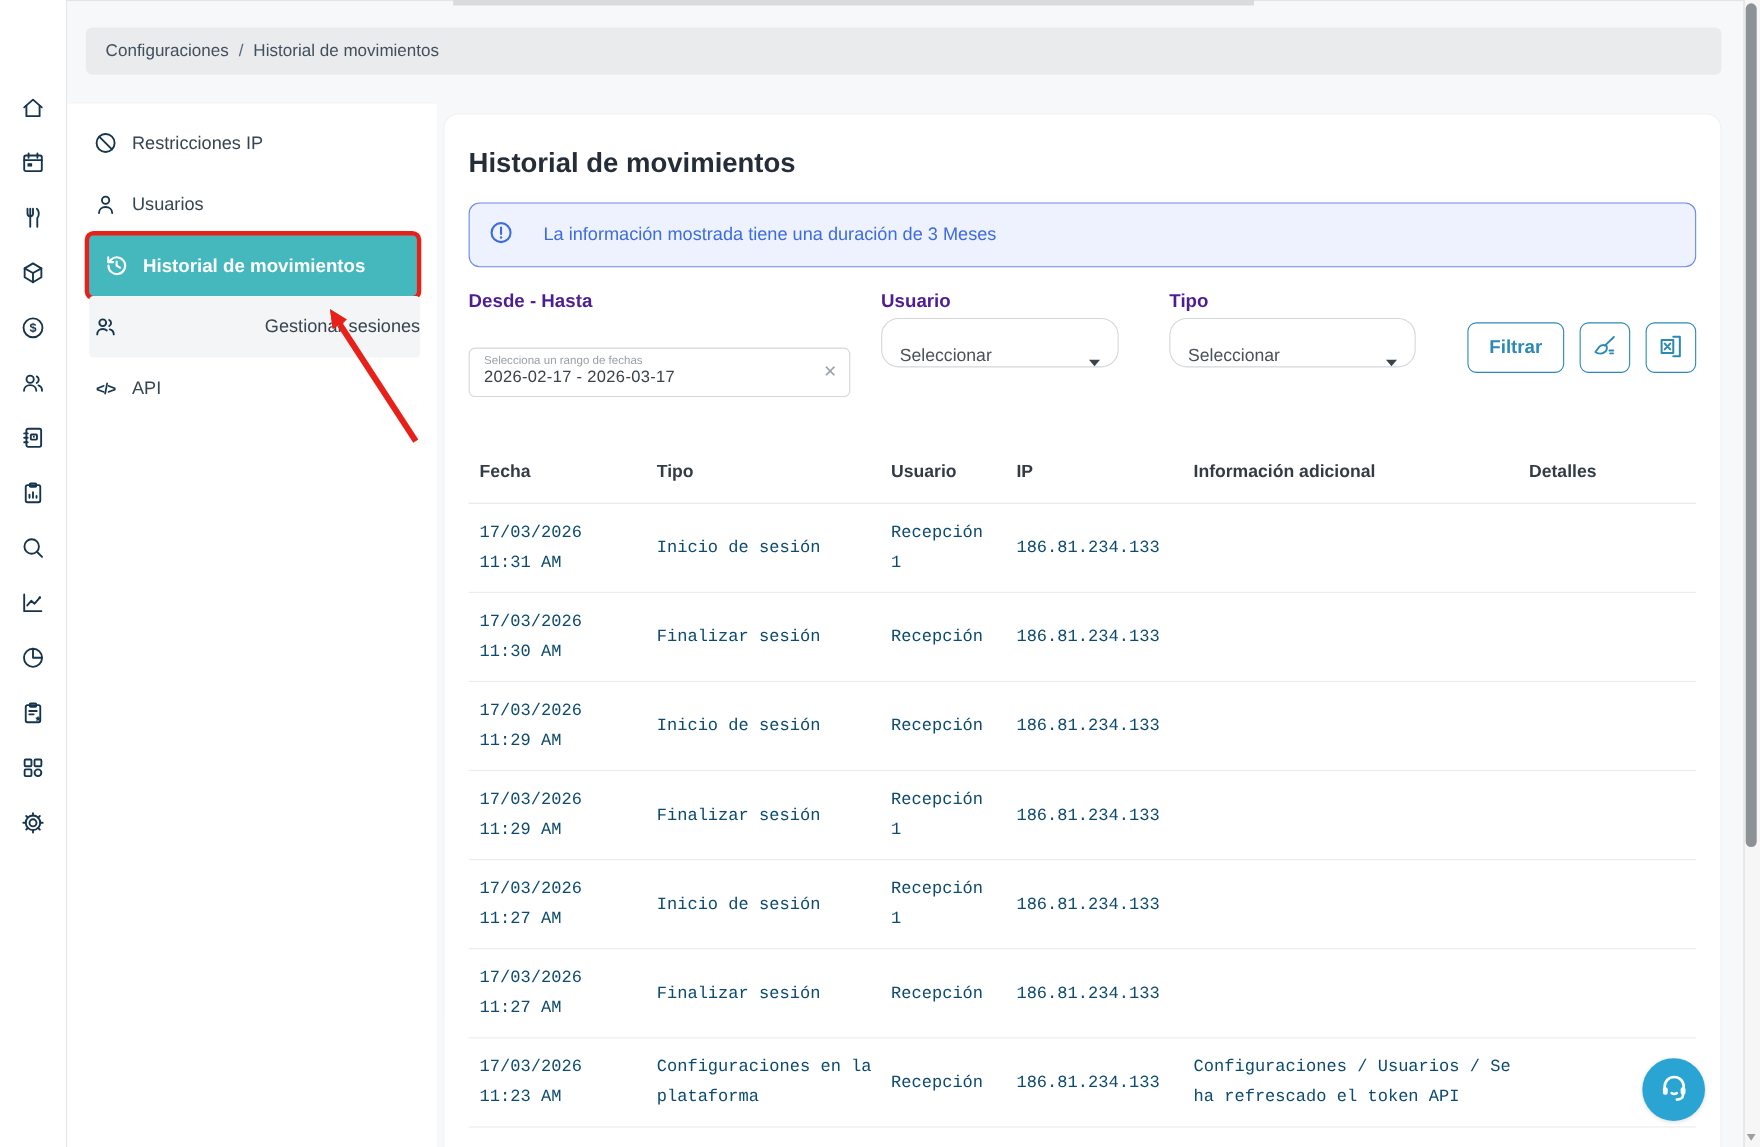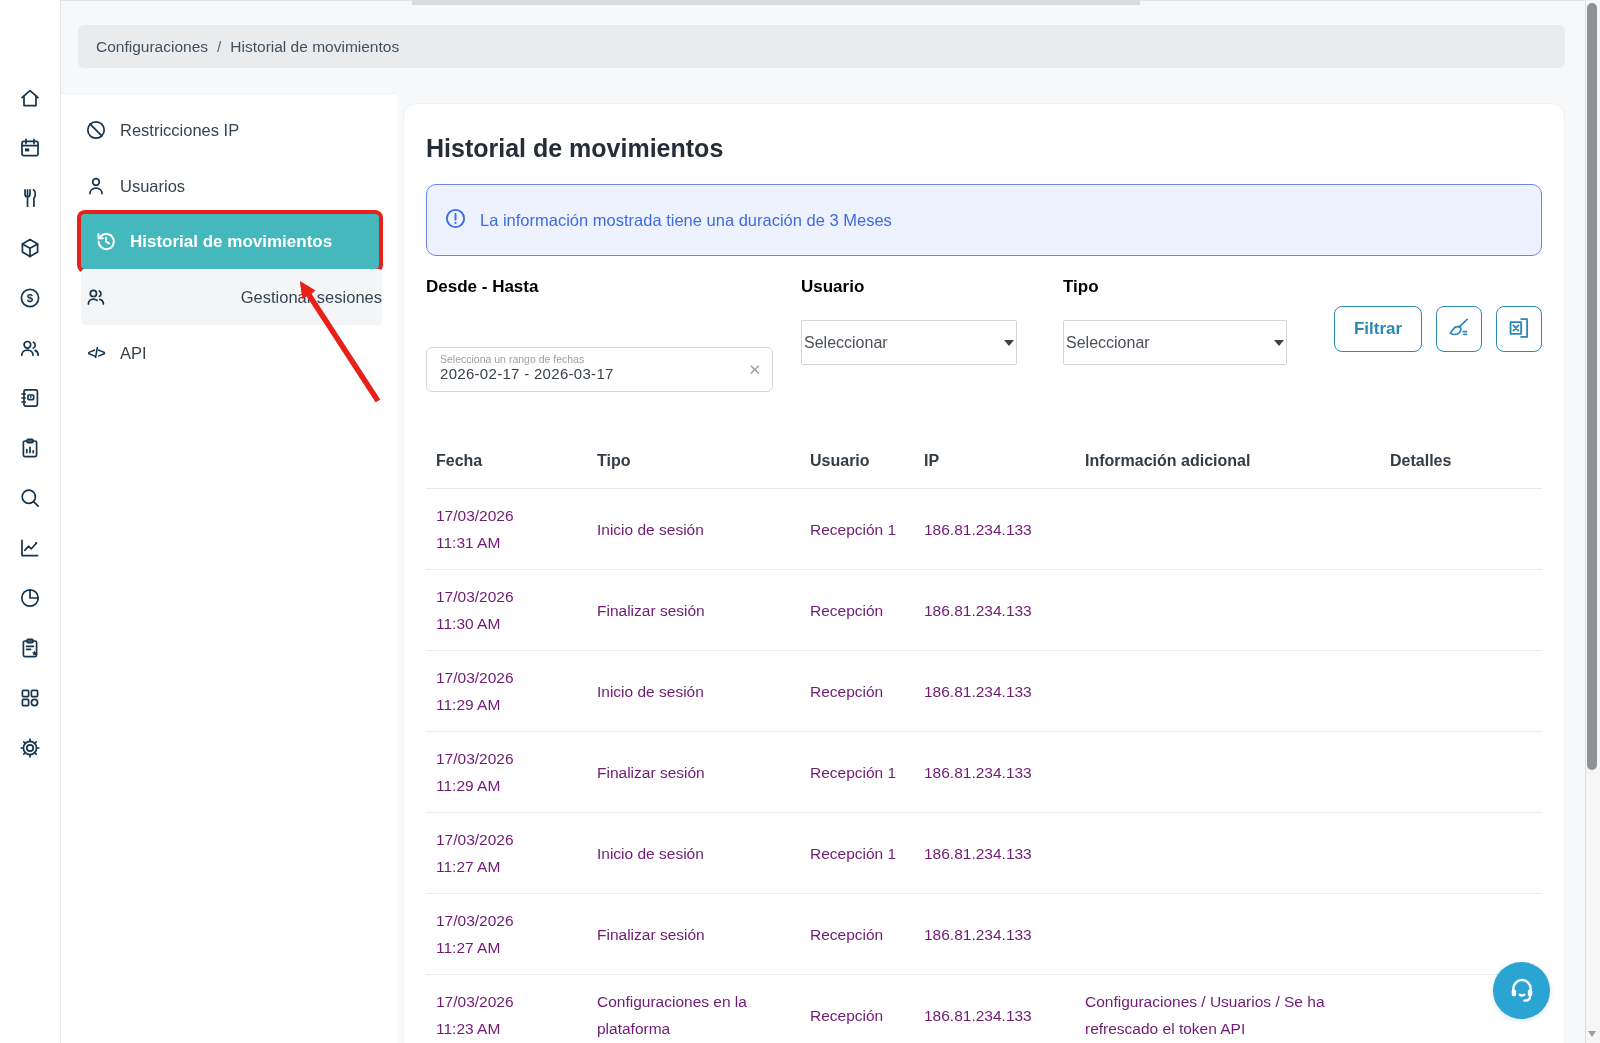--- a/index.html
+++ b/index.html
@@ -36,48 +36,48 @@
     box-shadow:0 0 0 4px #e8201a;
   }
   .code-glyph{font-size:14px;font-weight:bold;color:#15344d;letter-spacing:-1px;}
 
   
   .annotation-arrow{position:absolute;left:0;top:0;width:1600px;height:1043px;pointer-events:none;}
 
   
   .card{position:absolute;left:403px;top:103px;width:1162px;height:960px;background:#ffffff;border:1px solid #f0f1f3;border-radius:14px;box-sizing:border-box;padding:0 22px;}
   .page-title{margin-top:30px;height:30px;font-size:25px;font-weight:bold;color:#252e38;}
-  .banner{margin-top:20px;height:72px;background:#eef2fe;border:1px solid #6c86f0;border-radius:10px;display:flex;align-items:center;padding:0 17px;box-sizing:border-box;gap:13px;}
+  .banner{margin-top:20px;height:59px;background:#eef2fe;border:1px solid #6c86f0;border-radius:10px;display:flex;align-items:center;padding:0 17px;box-sizing:border-box;gap:27px;}
   .banner-text{color:#3d6ce0;font-size:16.5px;}
 
   
   .filters{margin-top:21px;display:flex;align-items:flex-start;}
   .fgroup{display:flex;flex-direction:column;}
-  .fgroup .flabel{font-size:17px;font-weight:bold;color:#000000;height:19px;margin-bottom:24px;}
+  .fgroup .flabel{font-size:17px;font-weight:bold;color:#4c1d95;height:19px;margin-bottom:6px;}
   .date-input{width:347px;height:45px;border:1px solid #d4d7da;border-radius:6px;background:#fff;box-sizing:border-box;position:relative;padding:5px 34px 0 13px;cursor:text;margin-top:27px;}
   .date-mini{font-size:10.5px;color:#9aa0a6;line-height:12px;}
   .date-value{font-size:15px;color:#3a4149;line-height:18px;letter-spacing:.3px;}
   .date-clear{position:absolute;right:11px;top:13px;font-size:15px;color:#9aa2aa;cursor:pointer;line-height:18px;}
-  .select{height:45px;border:1px solid #d4d7da;border-radius:2px;background:#fff;box-sizing:border-box;display:flex;align-items:center;justify-content:space-between;padding:0 2px;font-size:16px;color:#4a5158;cursor:pointer;}
+  .select{height:45px;border:1px solid #d4d7da;border-radius:16px;background:#fff;box-sizing:border-box;display:flex;align-items:flex-end;justify-content:space-between;padding:0 16px;font-size:16px;color:#4a5158;cursor:pointer;}
   .sel-user{width:216px;}
   .sel-type{width:224px;}
   .caret{width:0;height:0;border-left:5px solid transparent;border-right:5px solid transparent;border-top:6px solid #3a424a;}
   .g-user{margin-left:28px;}
   .g-type{margin-left:46px;}
   .fbuttons{margin-left:auto;margin-top:29px;display:flex;gap:14px;}
   .btn{height:46px;background:#fff;border:1.5px solid #2b89b5;border-radius:8px;box-sizing:border-box;display:flex;align-items:center;justify-content:center;cursor:pointer;}
   .btn-filter{width:88px;color:#2b89b5;font-size:17px;font-weight:bold;}
   .btn-icon{width:46px;}
 
   
   .table{margin-top:35px;}
   .t-grid{display:grid;grid-template-columns:171px 213px 114px 161px 305px 1fr;}
   .t-head{height:62px;align-items:end;padding-bottom:14px;border-bottom:1px solid #e7e7e7;box-sizing:border-box;}
   .t-head .th{font-size:16px;font-weight:600;color:#333b44;line-height:26px;}
-  .t-row{min-height:81px;align-items:center;border-bottom:1px solid #ececec;box-sizing:border-box;font-size:15.5px;color:#701a75;}
+  .t-row{min-height:81px;align-items:center;border-bottom:1px solid #ececec;box-sizing:border-box;font-size:15.5px;color:#0c4a6e;font-family:Liberation Mono, monospace;}
   .cell{padding-right:14px;line-height:27px;}
   .c-fecha{padding-left:10px;}
   .th.c-fecha{padding-left:10px;}
 
   
   .chat-fab{position:absolute;left:1493px;top:962px;width:57px;height:57px;border-radius:50%;background:#2aa5d3;display:flex;align-items:center;justify-content:center;cursor:pointer;box-shadow:0 1px 4px rgba(0,0,0,.15);}
 
   
   .sb-track{position:absolute;left:1585px;top:0;width:15px;height:1043px;background:#f6f6f6;border-left:1px solid #dcdcdc;box-sizing:border-box;}
   .sb-thumb{position:absolute;left:1587px;top:3px;width:10px;height:767px;background:#8d9296;border-radius:5px;cursor:grab;}

